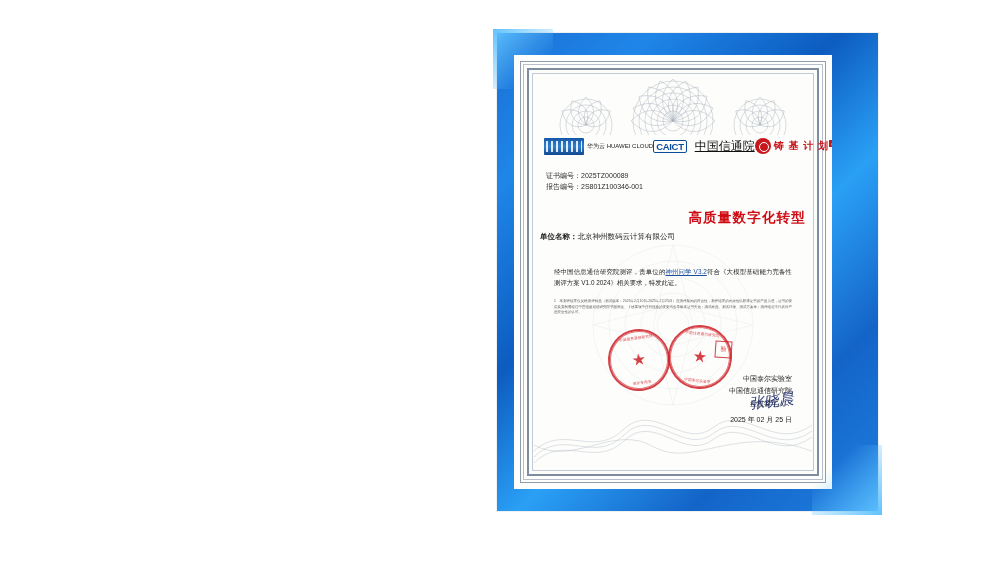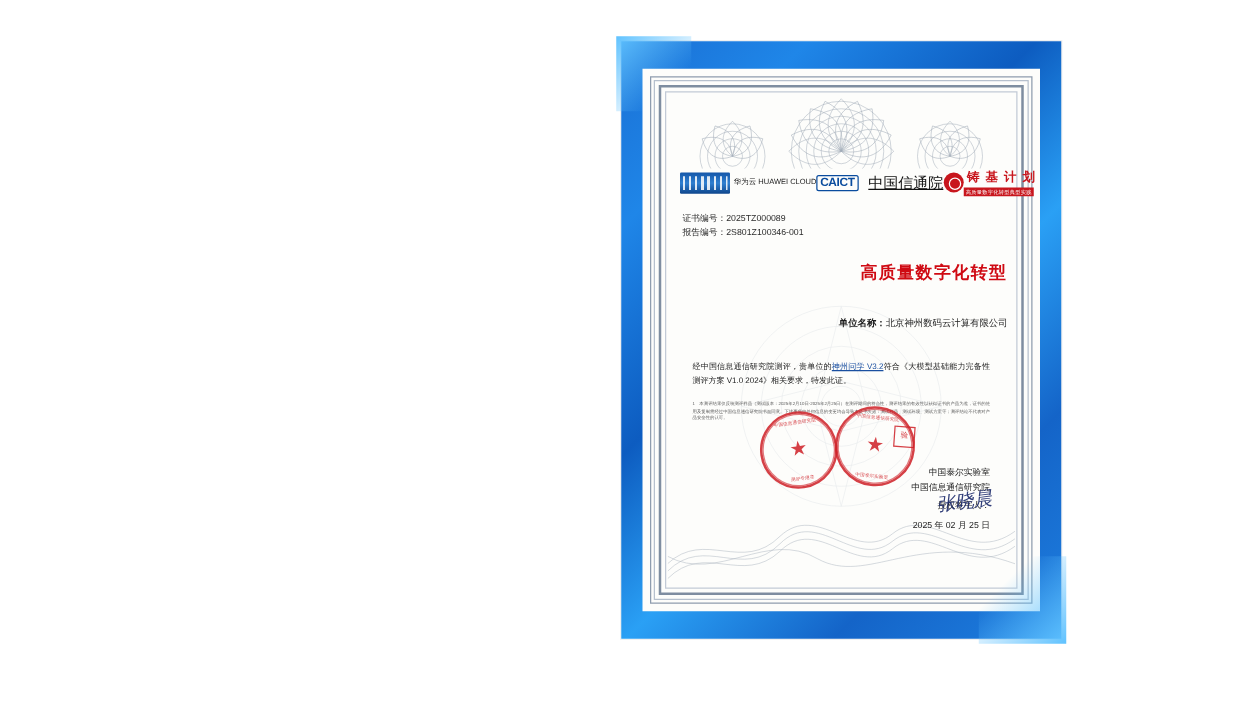--- a/index.html
+++ b/index.html
@@ -24,20 +24,21 @@
 
   
   #blue-frame {
     position: absolute;
     left: 497px;
     top: 33px;
     width: 352px;
     height: 478px;
     background: linear-gradient(135deg, #1a6fd4 0%, #1f86e8 18%, #0d5cc0 40%, #2aa0f5 58%, #1464c8 78%, #1e7fe0 100%);
     box-shadow: 0 0 0 1px rgba(0,0,0,0.06);
+    padding-left: 29px;
   }
   
   #blue-frame::before {
     content: "";
     position: absolute;
     left: -4px; top: -4px;
     width: 60px; height: 60px;
     background: linear-gradient(135deg, #5fc2ff 0%, rgba(95,194,255,0) 70%);
   }
   #blue-frame::after {
@@ -184,21 +185,21 @@
   }
   .zhuji-sub {
     font-size: 4.2px;
     color: #fff;
     background: #c8161d;
     padding: 1px 2px;
     margin-top: 1px;
     white-space: nowrap;
     letter-spacing: .2px;
   }
-  .zhuji-col { display:flex; flex-direction:column; align-items:flex-start; }
+  .zhuji-col { display:flex; align-items:flex-start; }
 
   
   #serials {
     margin-top: 12px;
     padding-left: 6px;
     font-size: 7px;
     color: #2b2b2b;
     line-height: 1.55;
   }
   #serials div { white-space: nowrap; }
@@ -212,22 +213,22 @@
     color: #cf0a13;
     font-weight: bold;
     letter-spacing: 1.2px;
     line-height: 1.6;
   }
   #title-line1 { font-size: 13.5px; text-align: right; }
   #title-line2 { font-size: 13.5px; margin-top: 3px; }
 
   
   #fields {
-    margin-top: 24px;
-    text-align: right;
+    margin-top: 2px;
+    text-align: left;
     font-size: 7.5px;
     color: #1c1c1c;
     line-height: 1.85;
   }
   #fields .row { white-space: nowrap; }
   #fields .label { font-weight: bold; }
 
   
   #statement {
     margin-top: 22px;

